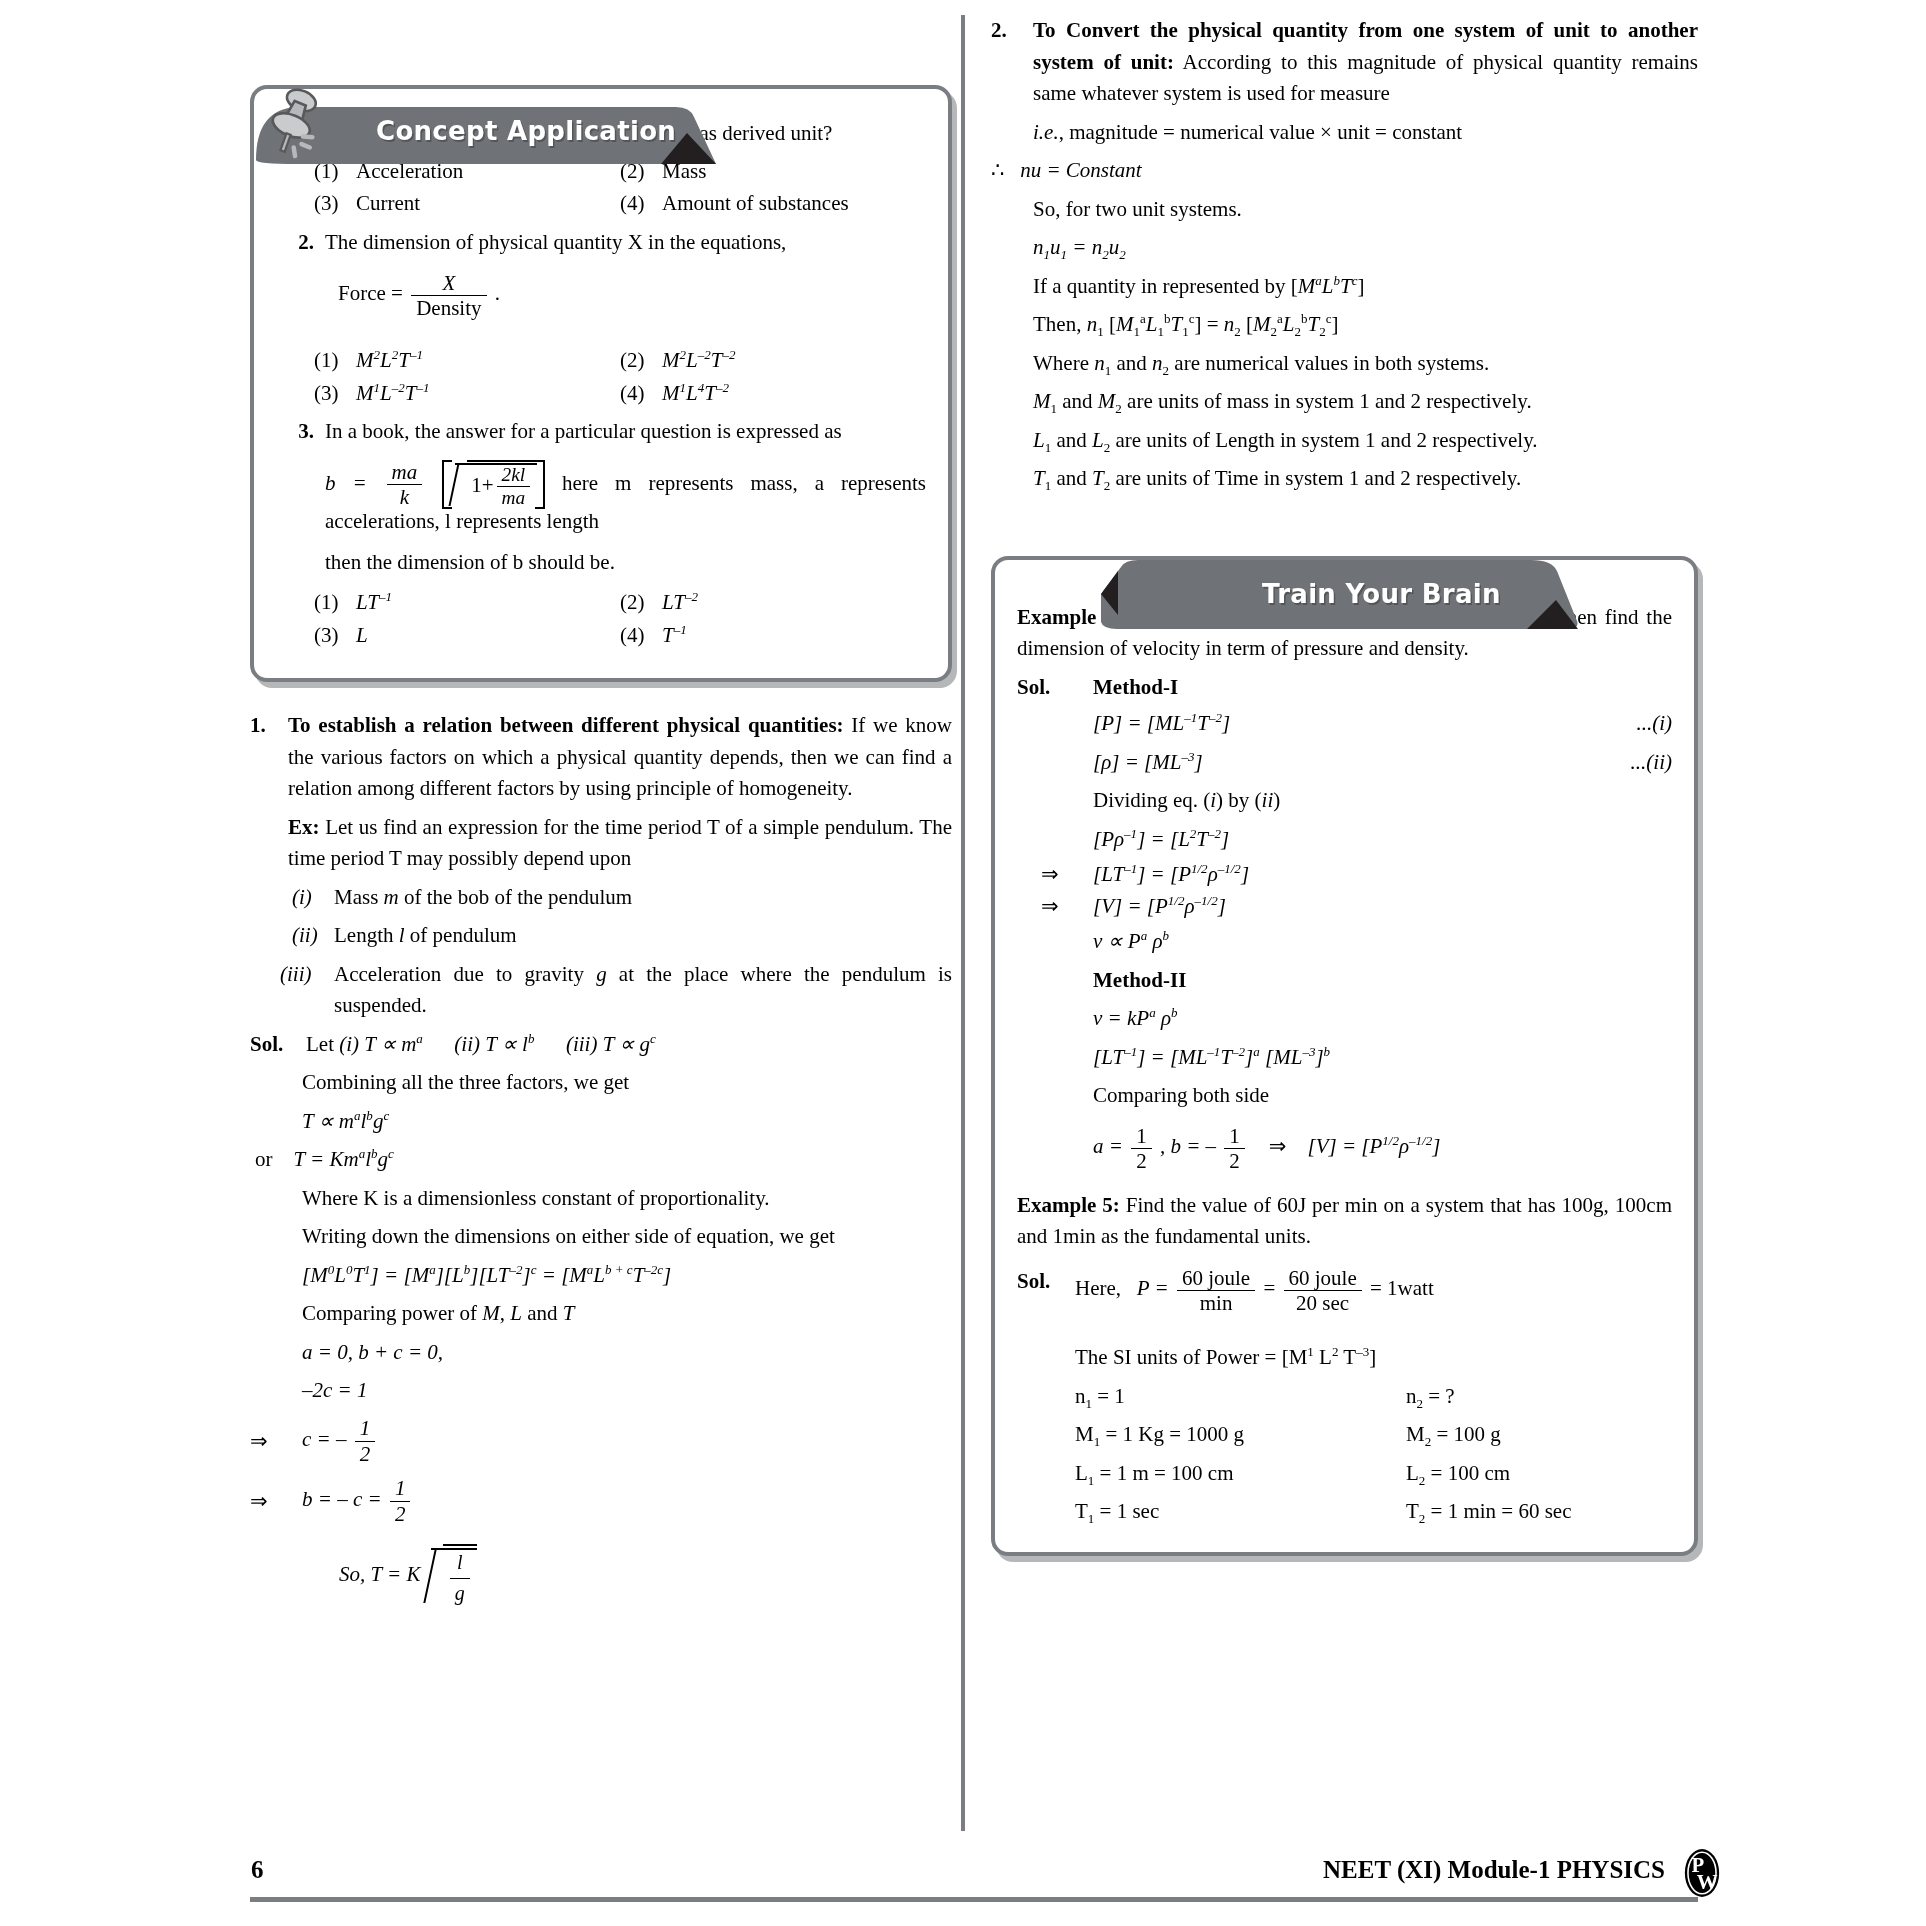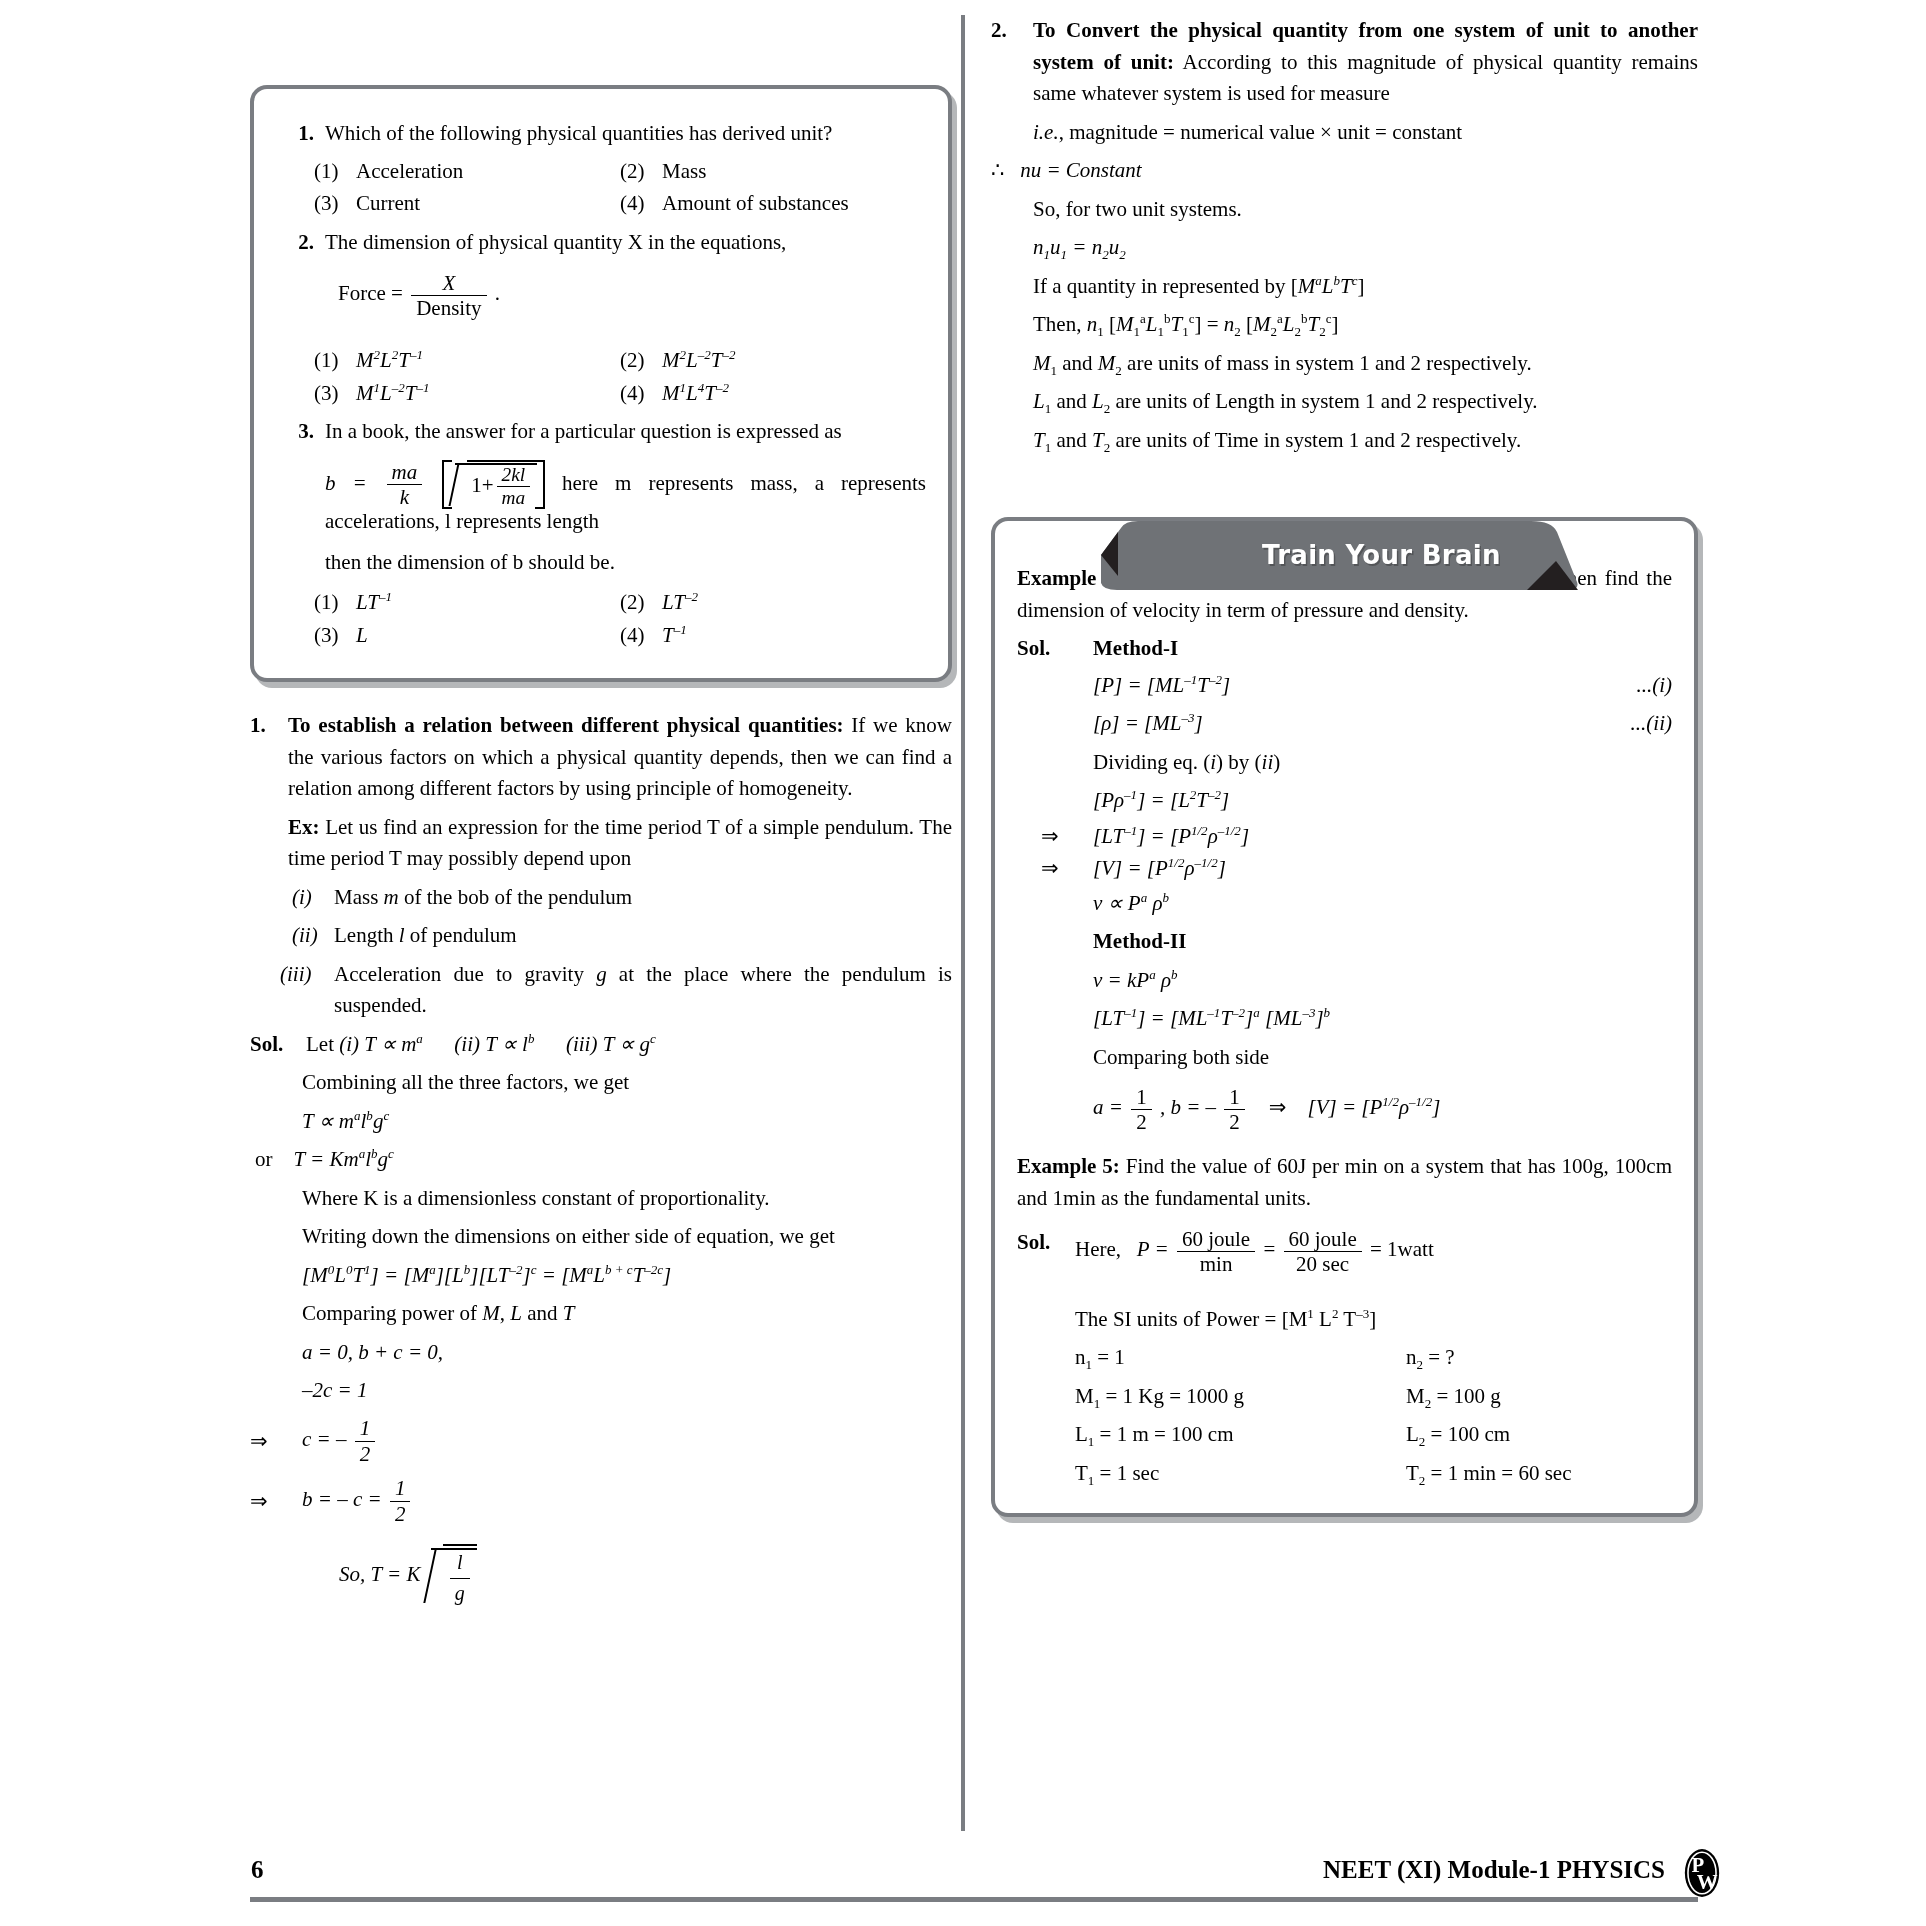--- a/index.html
+++ b/index.html
@@ -110,20 +110,39 @@
 <body>
 
 <div class="page">
 
   <div class="divider"></div>
 
   <div class="col-left">
 
     <div class="cardwrap" style="margin-bottom:28px;">
 
+      <div style="position:absolute;left:0;top:0;width:702px;height:84px;z-index:3;pointer-events:none;">
+        <svg width="702" height="86" viewBox="0 0 1400 172">
+          <path d="M10,150 Q10,48 92,44 L850,44 Q878,44 886,64 L930,158 L92,158 Q10,158 10,150 Z" fill="#6f7276"></path>
+          <path d="M872,96 L930,158 L820,158 Z" fill="#231f20"></path>
+        </svg>
+        
+        <span class="pin" style="left:11px;top:1px;">
+          <svg width="75" height="75" viewBox="0 0 100 100">
+            <g transform="rotate(22 50 50)">
+              <ellipse cx="42" cy="20" rx="20" ry="13" fill="#c9cbcd" stroke="#58595b" stroke-width="3.5"></ellipse>
+              <path d="M34,24 L50,24 L54,52 L30,52 Z" fill="#b6b8bb" stroke="#58595b" stroke-width="3.5"></path>
+              <ellipse cx="42" cy="56" rx="26" ry="14" fill="#c9cbcd" stroke="#58595b" stroke-width="3.5"></ellipse>
+              <path d="M40,68 L46,68 L47,92 L41,92 Z" fill="#b6b8bb" stroke="#58595b" stroke-width="3"></path>
+              <path d="M62,64 L74,60 M64,74 L76,74 M56,82 L62,92" stroke="#b6b8bb" stroke-width="6" stroke-linecap="round" fill="none"></path>
+            </g>
+          </svg>
+        </span>
+        <span class="tabtitle" style="left:126px;top:31px;">Concept Application</span>
+      </div>
 
       <div class="card" style="margin-top:70px;padding-top:29px;">
 
         <div class="qrow">
           <div class="qnum">1.</div>
           <div class="qbody">Which of the following physical quantities has derived unit?</div>
         </div>
         <div class="optgrid" style="padding-left:38px;">
           <div class="opt">
               <span class="on">(1)</span>
@@ -313,20 +332,21 @@
         <span class="b">To Convert the physical quantity from one system of unit to another system of unit:</span><span> According to this magnitude of physical quantity remains same whatever system is used for measure</span>
       </div>
     </div>
 
     <div class="eqline" style="padding-left:42px;"><i>i.e.</i>, magnitude = numerical value × unit = constant</div>
     <div class="eqline" style="padding-left:0;">∴&nbsp;&nbsp;&nbsp;<span class="math"><i>nu</i> = Constant</span></div>
     <div class="eqline" style="padding-left:42px;">So, for two unit systems.</div>
     <div class="eqline math" style="padding-left:42px;"><i>n</i><sub>1</sub><i>u</i><sub>1</sub> = <i>n</i><sub>2</sub><i>u</i><sub>2</sub></div>
     <div class="eqline" style="padding-left:42px;">If a quantity in represented by [<i>M<sup>a</sup>L<sup>b</sup>T<sup>c</sup></i>]</div>
     <div class="eqline" style="padding-left:42px;">Then, <i>n</i><sub>1</sub> [<i>M</i><sub>1</sub><sup>a</sup><i>L</i><sub>1</sub><sup>b</sup><i>T</i><sub>1</sub><sup>c</sup>] = <i>n</i><sub>2</sub> [<i>M</i><sub>2</sub><sup>a</sup><i>L</i><sub>2</sub><sup>b</sup><i>T</i><sub>2</sub><sup>c</sup>]</div>
+    <div class="eqline" style="padding-left:42px;">Where <i>n</i><sub>1</sub> and <i>n</i><sub>2</sub> are numerical values in both systems.</div>
     <div class="eqline" style="padding-left:42px;"><i>M</i><sub>1</sub> and <i>M</i><sub>2</sub> are units of mass in system 1 and 2 respectively.</div>
     <div class="eqline" style="padding-left:42px;"><i>L</i><sub>1</sub> and <i>L</i><sub>2</sub> are units of Length in system 1 and 2 respectively.</div>
     <div class="eqline" style="padding-left:42px;"><i>T</i><sub>1</sub> and <i>T</i><sub>2</sub> are units of Time in system 1 and 2 respectively.</div>
 
     <div class="cardwrap" style="margin-top:54px;">
 
       <div style="position:absolute;left:0;top:0;width:707px;height:86px;z-index:3;pointer-events:none;">
         <svg width="707" height="88" viewBox="0 0 1410 176">
           <path d="M218,76 L258,22 Q266,8 292,8 L1078,8 Q1120,8 1130,30 L1170,130 Q1176,146 1150,146 L250,146 Q222,146 218,132 Z" fill="#6f7276"></path>
           <path d="M218,76 L252,30 L252,118 Z" fill="#231f20"></path>

